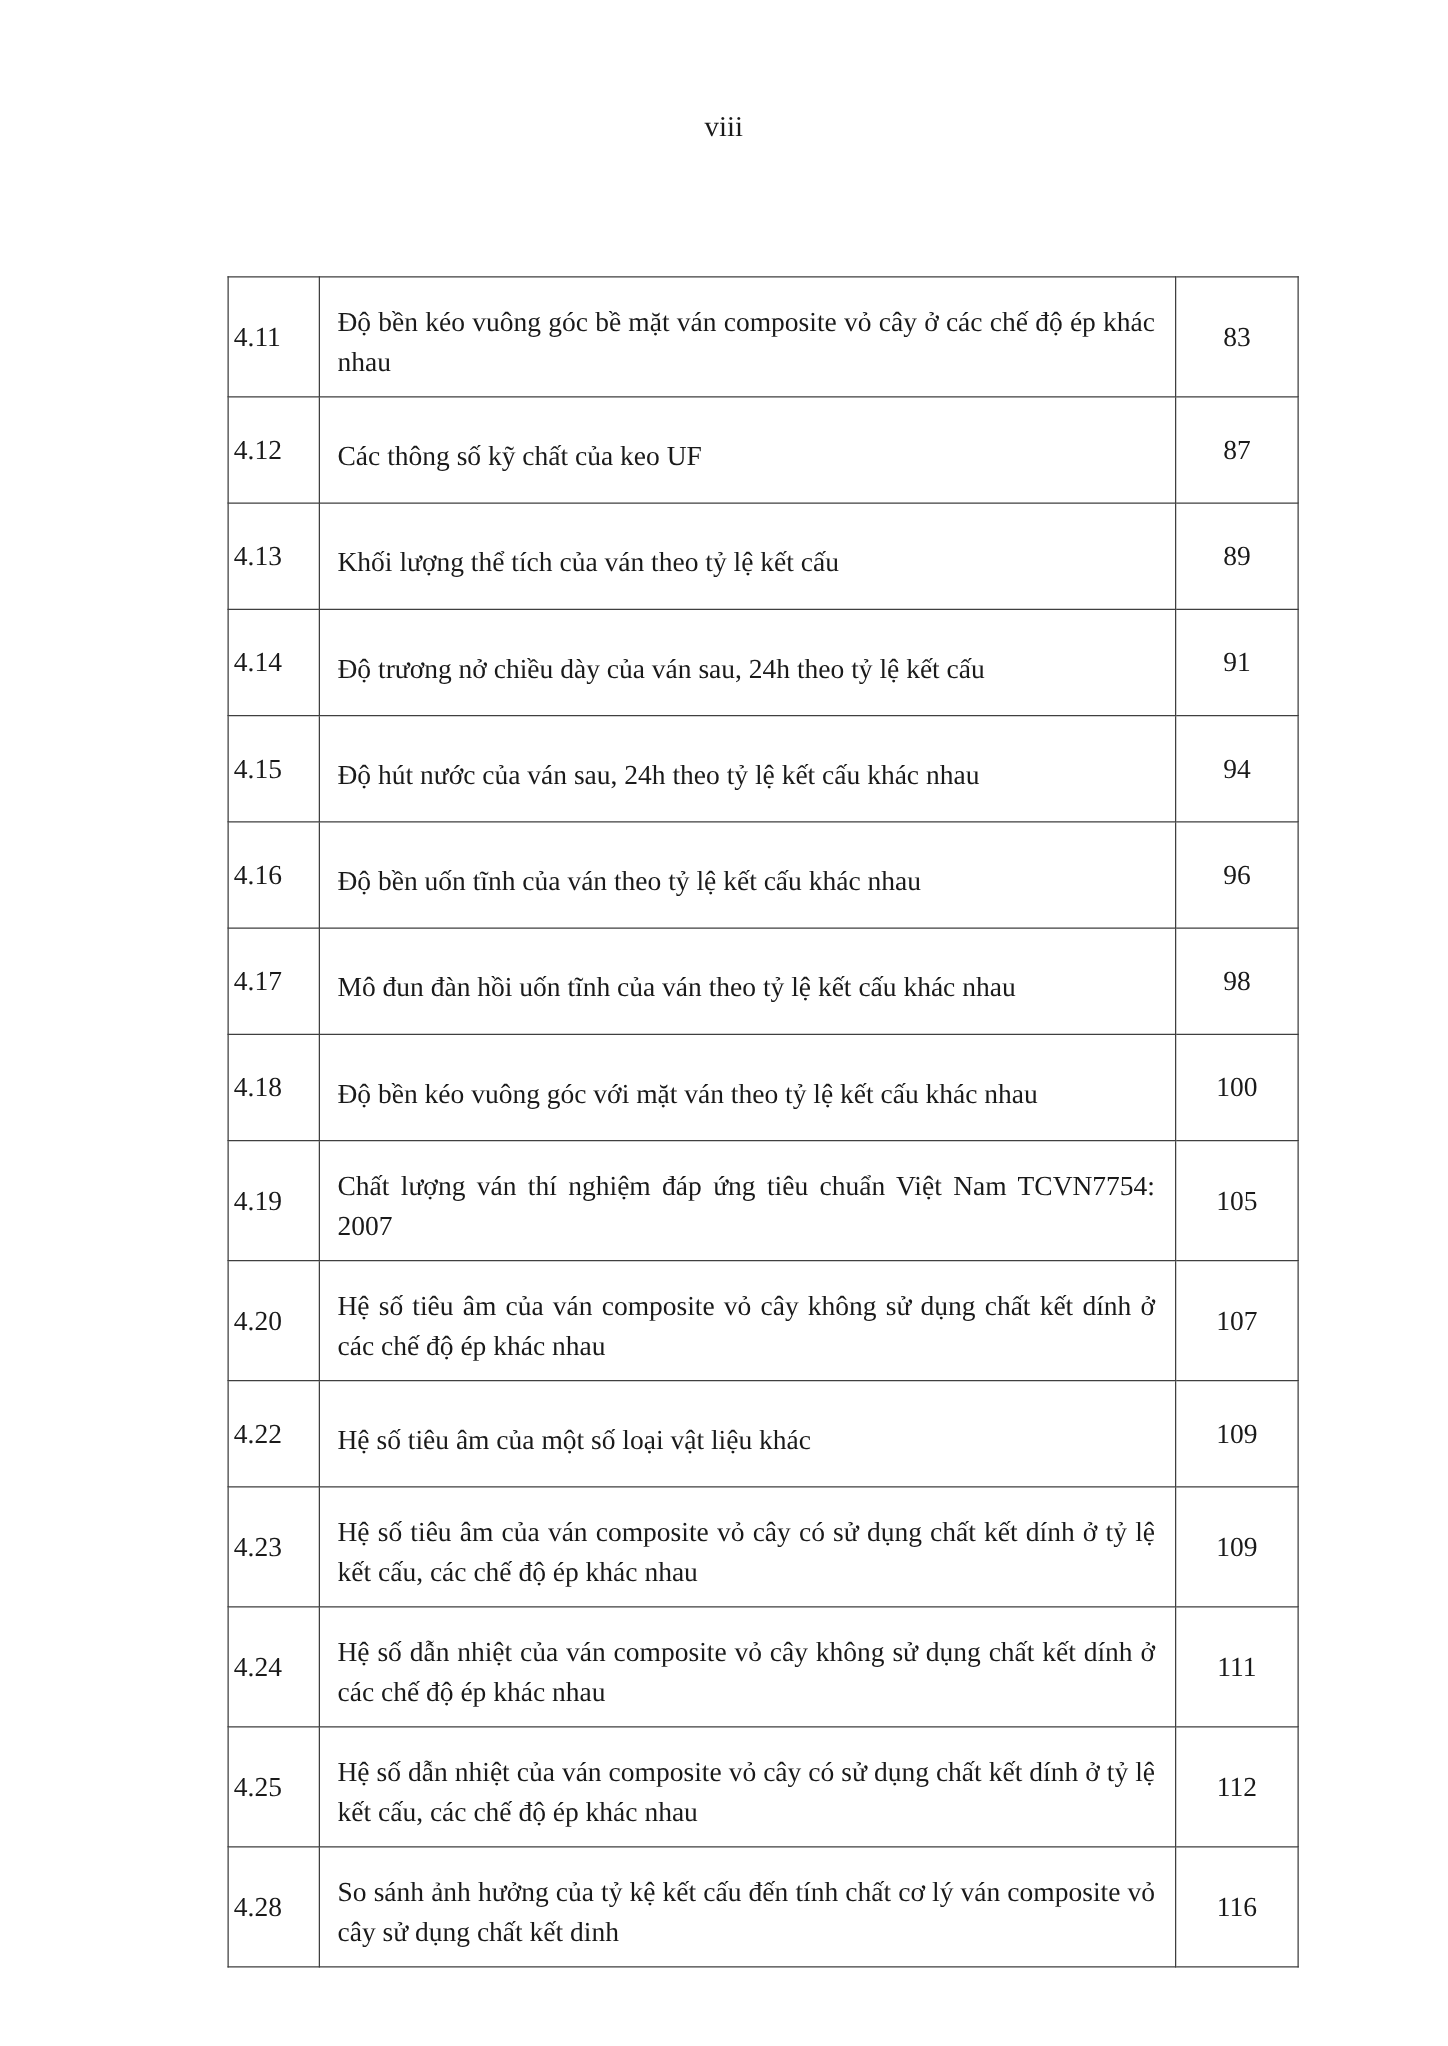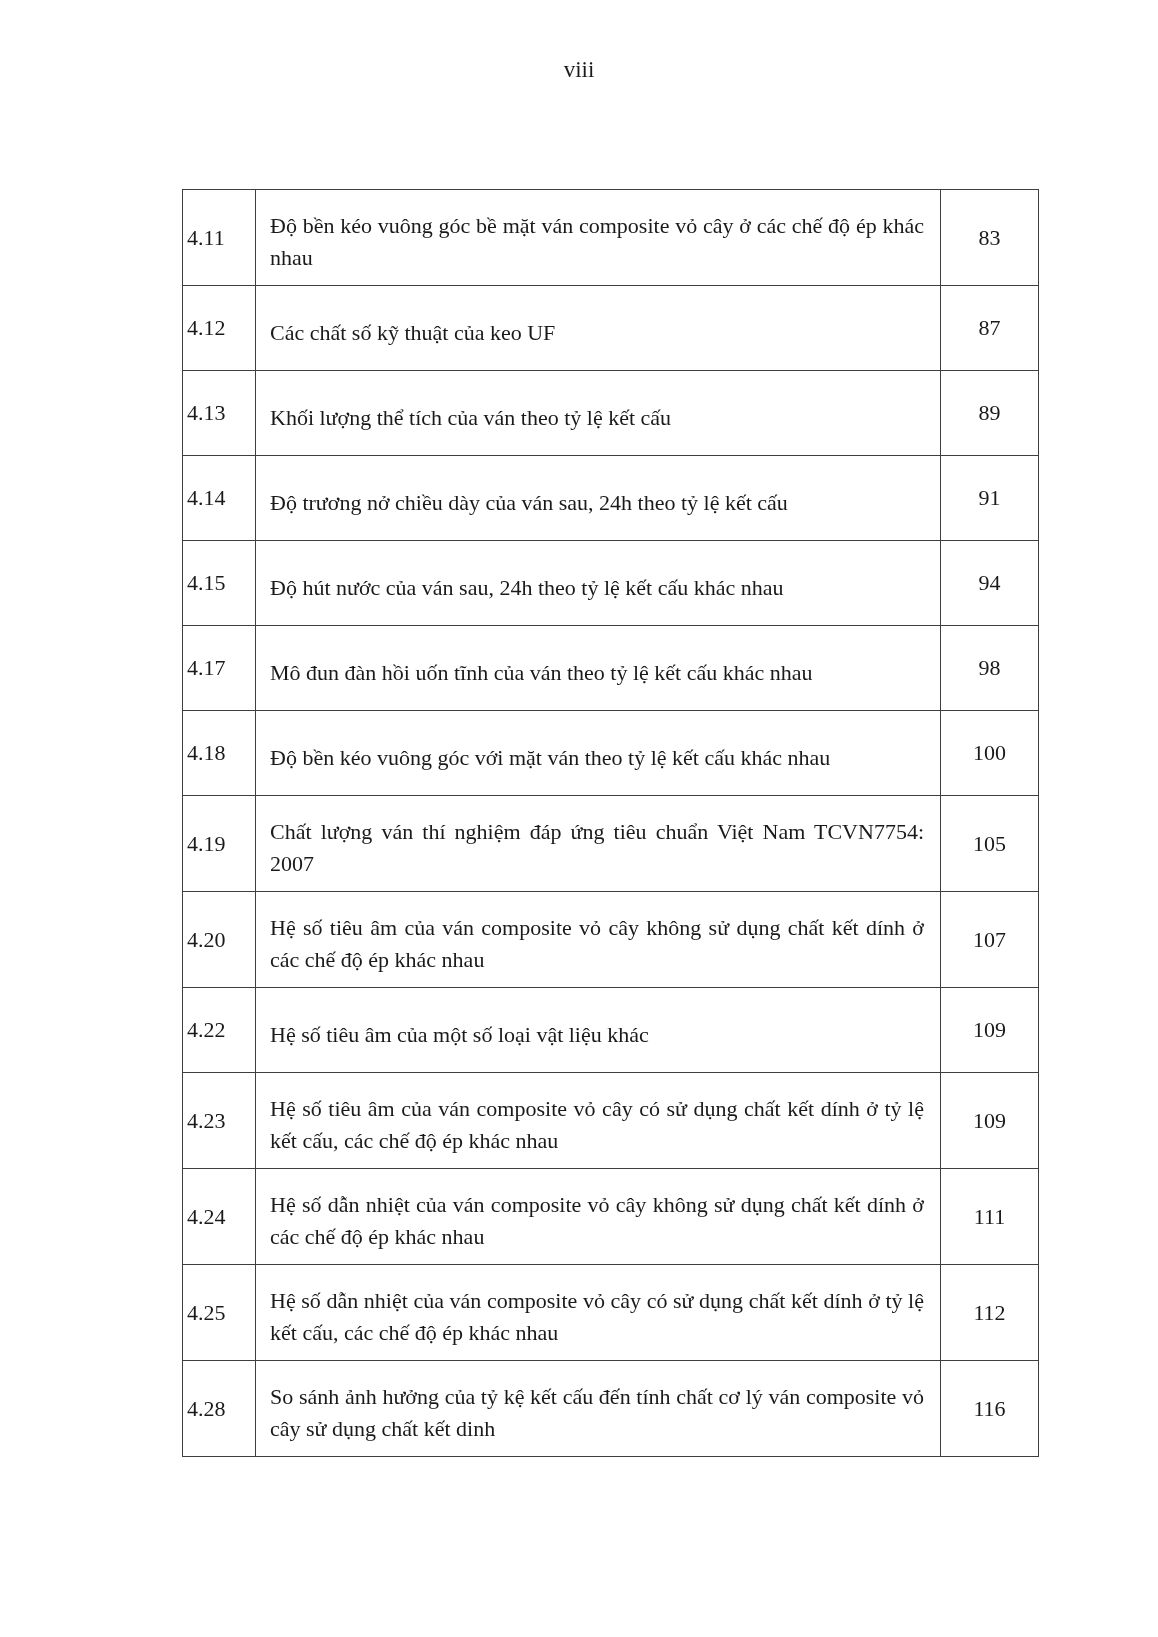--- a/index.html
+++ b/index.html
@@ -9,21 +9,21 @@
   }
   body {
     width: 1158px;
     height: 1637px;
     font-family: "Liberation Serif", "DejaVu Serif", serif;
     color: #1a1a1a;
     position: relative;
     overflow: hidden;
   }
   .page-header {
-    padding-top: 55px;
+    padding-top: 87px;
     width: 100%;
     text-align: center;
     font-size: 23px;
     line-height: 30px;
     color: #1a1a1a;
   }
   .tables-list {
     margin: 104px 0 0 182px;
     border-collapse: collapse;
     table-layout: fixed;
@@ -63,21 +63,21 @@
   <tbody>
 
   <tr>
     <td class="cell-no">4.11</td>
     <td class="cell-title">Độ bền kéo vuông góc bề mặt ván composite vỏ cây ở các chế độ ép khác nhau</td>
     <td class="cell-page">83</td>
   </tr>
 
   <tr>
     <td class="cell-no">4.12</td>
-    <td class="cell-title">Các chất số kỹ thuật của keo UF</td>
+    <td class="cell-title">Các thông số kỹ chất của keo UF</td>
     <td class="cell-page">87</td>
   </tr>
 
   <tr>
     <td class="cell-no">4.13</td>
     <td class="cell-title">Khối lượng thể tích của ván theo tỷ lệ kết cấu</td>
     <td class="cell-page">89</td>
   </tr>
 
   <tr>
@@ -85,20 +85,25 @@
     <td class="cell-title">Độ trương nở chiều dày của ván sau, 24h theo tỷ lệ kết cấu</td>
     <td class="cell-page">91</td>
   </tr>
 
   <tr>
     <td class="cell-no">4.15</td>
     <td class="cell-title">Độ hút nước của ván sau, 24h theo tỷ lệ kết cấu khác nhau</td>
     <td class="cell-page">94</td>
   </tr>
 
+  <tr>
+    <td class="cell-no">4.16</td>
+    <td class="cell-title">Độ bền uốn tĩnh của ván theo tỷ lệ kết cấu khác nhau</td>
+    <td class="cell-page">96</td>
+  </tr>
 
   <tr>
     <td class="cell-no">4.17</td>
     <td class="cell-title">Mô đun đàn hồi uốn tĩnh của ván theo tỷ lệ kết cấu khác nhau</td>
     <td class="cell-page">98</td>
   </tr>
 
   <tr>
     <td class="cell-no">4.18</td>
     <td class="cell-title">Độ bền kéo vuông góc với mặt ván theo tỷ lệ kết cấu khác nhau</td>

